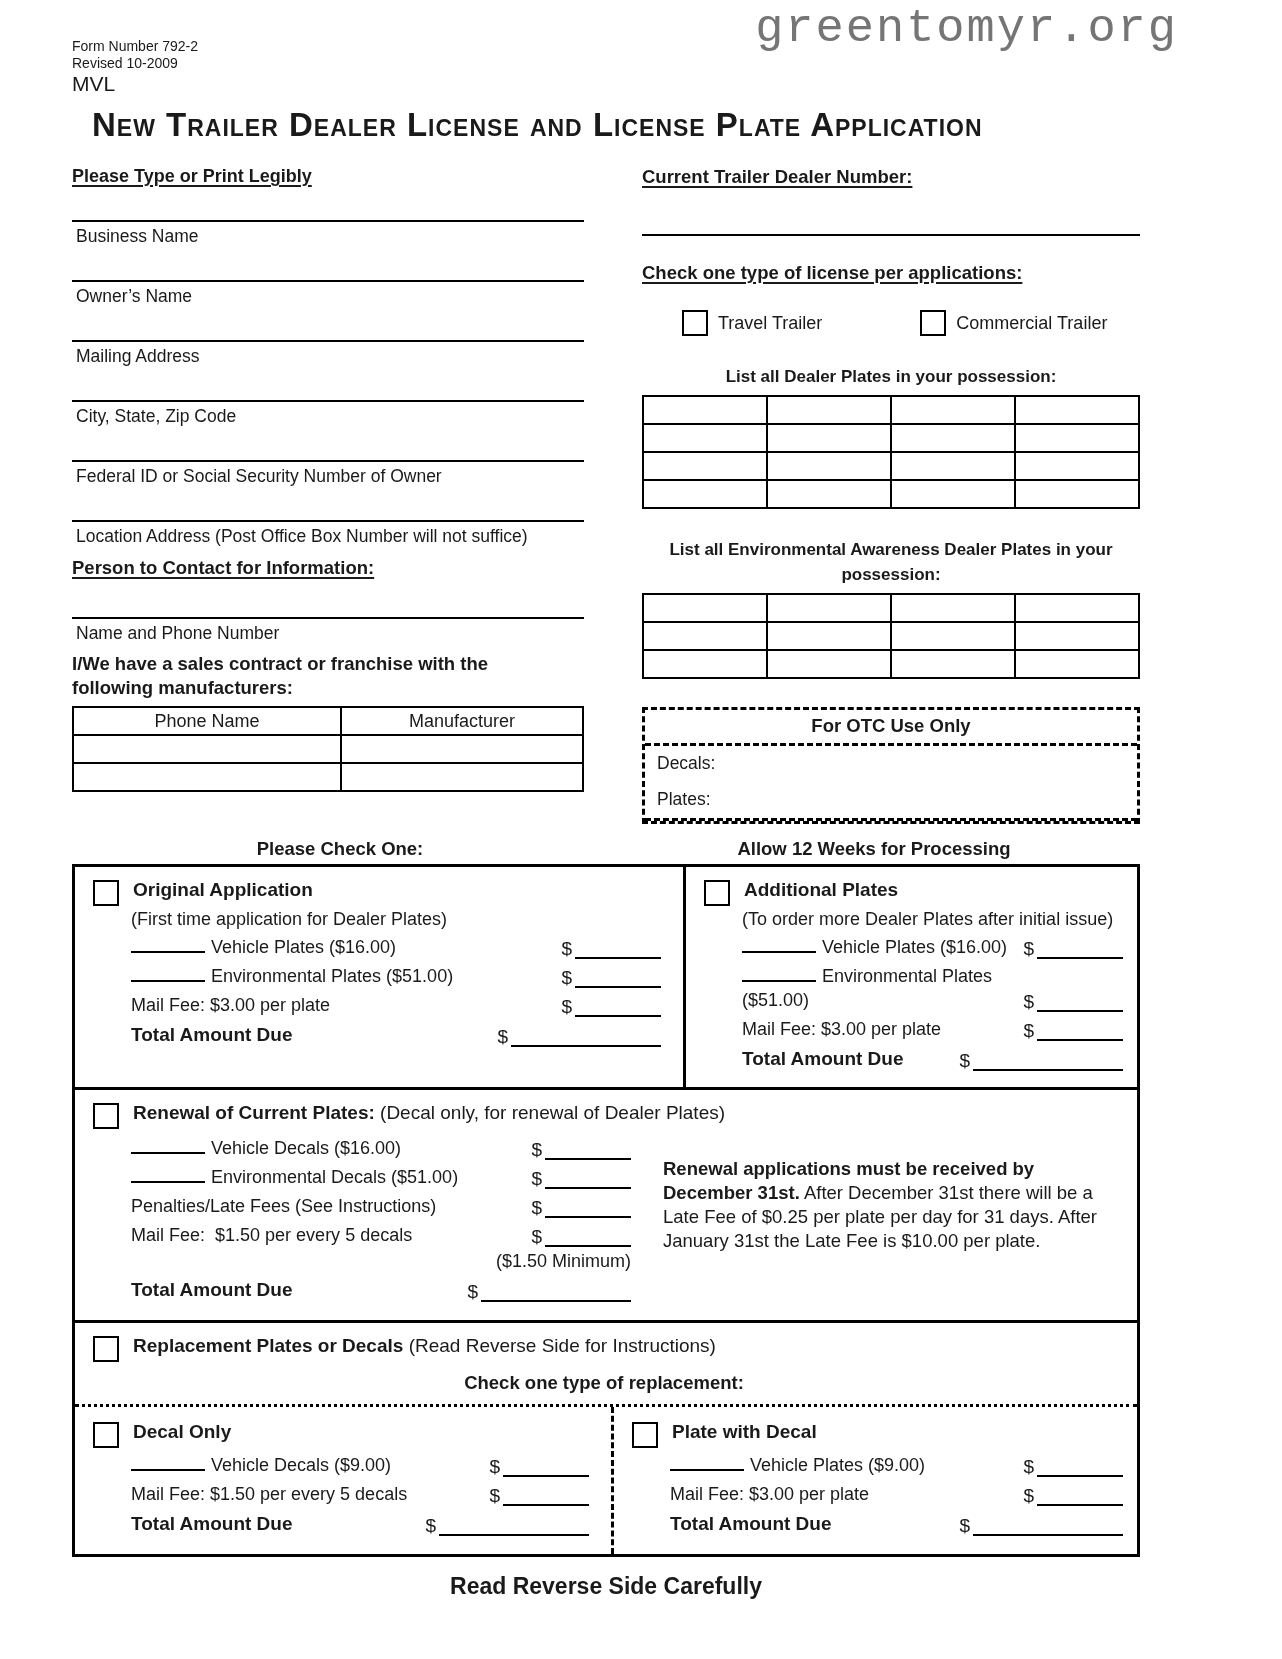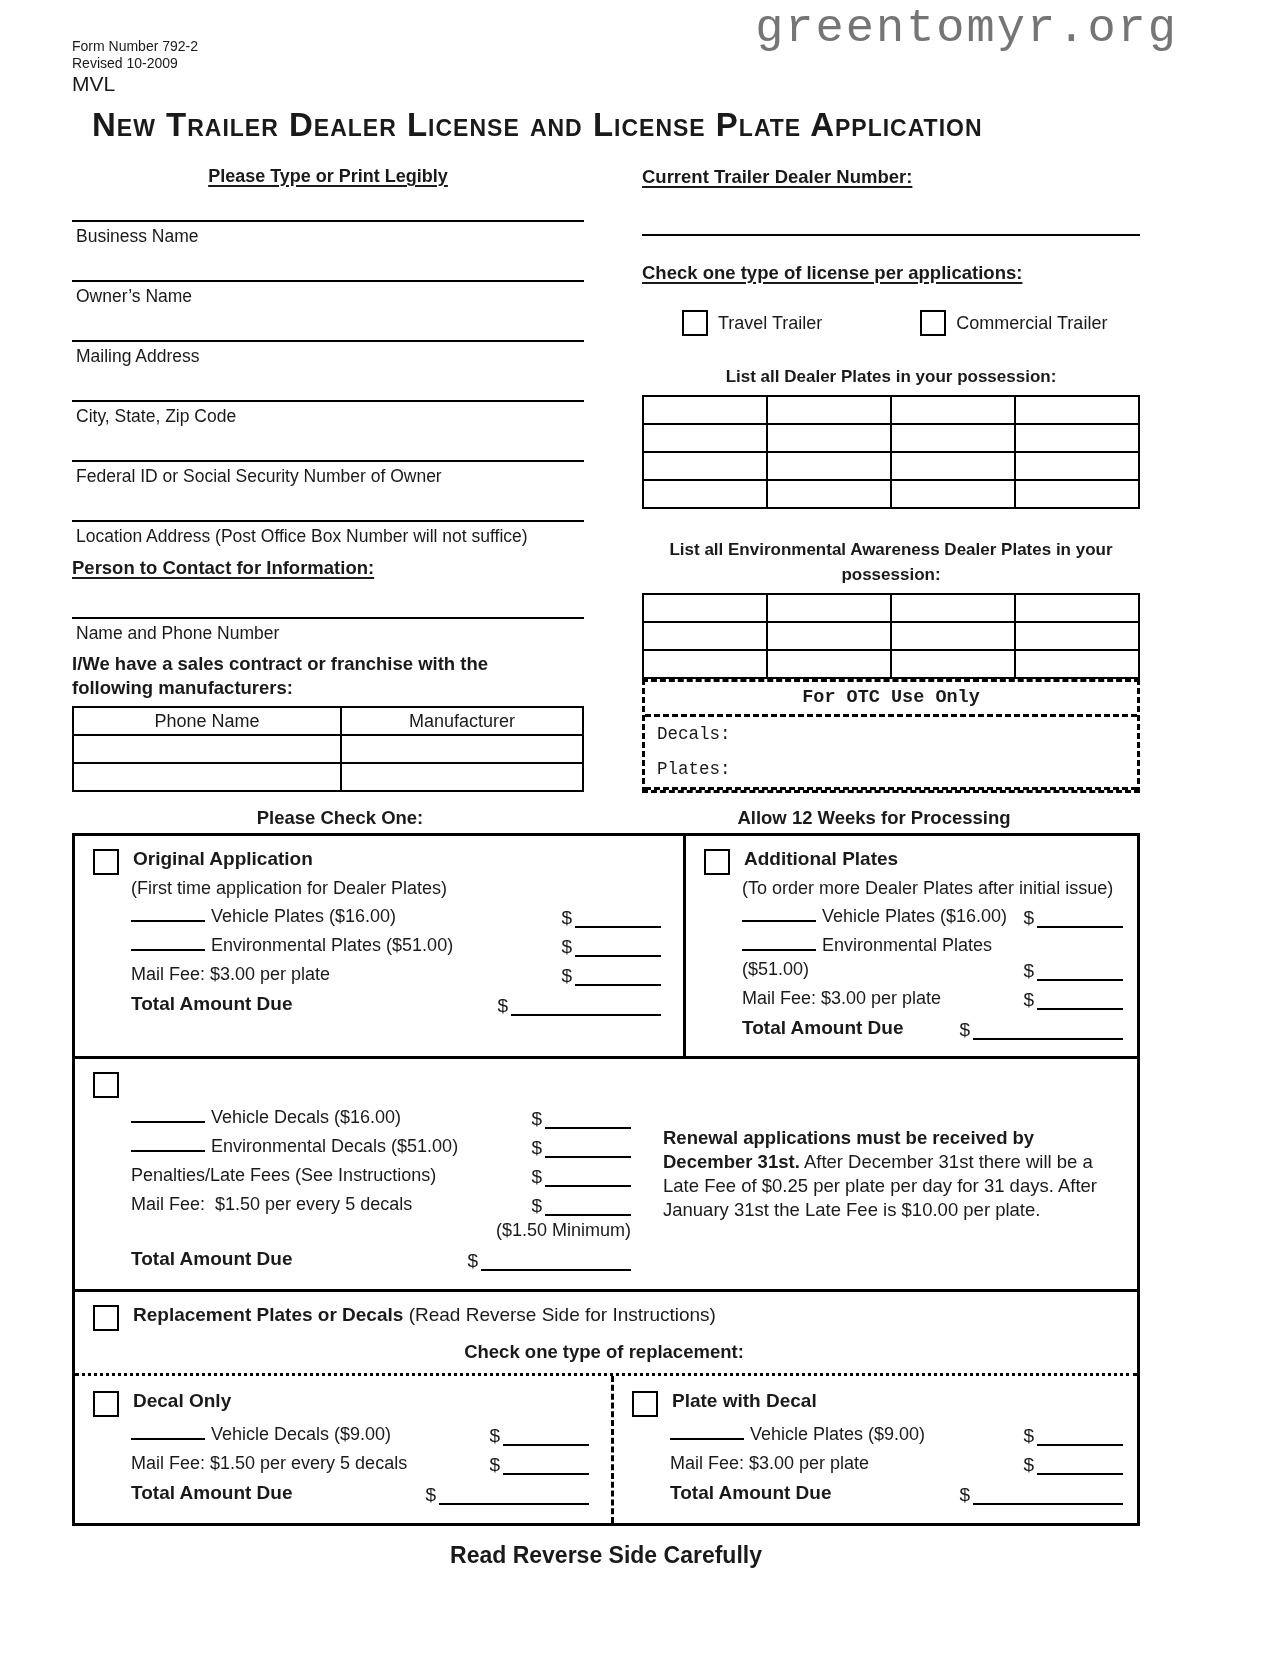--- a/index.html
+++ b/index.html
@@ -13,21 +13,21 @@
   .title { font-size:33px; font-weight:bold; font-variant:small-caps; letter-spacing:1px; margin:10px 0 0 20px; white-space:nowrap; }
 
   
   .columns { display:flex; gap:58px; margin-top:22px; }
   .col-left { width:512px; flex:none; }
   .col-right { width:498px; flex:none; }
 
   .u-bold { font-weight:bold; }
   .underlined { text-decoration:underline; text-decoration-thickness:2px; text-underline-offset:3px; }
 
-  .instruction { font-size:18px; font-weight:bold;text-align:center; }
+  .instruction { font-size:18px; font-weight:bold; }
   .field { margin-top:33px; border-top:2px solid #000; padding-top:4px; font-size:17.5px; }
   .field-label { padding-left:4px; }
   .contact-heading { margin-top:10px; font-size:18.5px; font-weight:bold; }
   .contact-line { margin-top:38px; border-top:2px solid #000; padding-top:4px; font-size:17.5px; }
   .franchise { margin-top:8px; font-size:18.5px; font-weight:bold; line-height:24px; width:480px; }
 
   table { border-collapse:collapse; }
   .trade-table { margin-top:6px; width:512px; table-layout:fixed; }
   .trade-table th, .trade-table td { border:2px solid #000; height:26px; font-size:18px; font-weight:normal; text-align:center; padding:0 4px; }
   .trade-table th:first-child { width:258px; }
@@ -35,21 +35,21 @@
   
   .dealer-number { font-size:18.5px; font-weight:bold; }
   .cd-line { margin-top:46px; border-top:2.5px solid #000; }
   .license-heading { margin-top:26px; font-size:18.5px; font-weight:bold; }
   .license-row { display:flex; gap:98px; margin:26px 0 0 40px; }
   .chk-item { display:flex; align-items:center; gap:10px; font-size:18px; }
   .checkbox { width:22px; height:22px; border:2.5px solid #000; background:#fff; flex:none; }
   .center-heading { margin-top:28px; font-size:17px; font-weight:bold; text-align:center; line-height:25px; }
   .plates-table { margin-top:6px; width:498px; table-layout:fixed; }
   .plates-table td { border:2.5px solid #000; height:24px; }
-  .otc-box { border:3px dashed #000;font-family:Liberation Mono, monospace; }
+  .otc-box { margin-top:28px; border:3px dashed #000; }
   .otc-title { text-align:center; font-size:18.5px; font-weight:bold; padding:5px 0 6px; border-bottom:3px dashed #000; }
   .otc-row { display:flex; font-size:17.5px; padding:7px 0 8px 12px; }
   .otc-row.first { border-bottom:3px dashed #000; }
   .otc-write { flex:1; }
 
   
   .mid-headings { display:flex; margin-top:14px; }
   .mid-headings > div { font-size:18.5px; font-weight:bold; text-align:center; }
   .mid-left { width:536px; }
   .mid-right { flex:1; }
@@ -320,20 +320,21 @@
                 <span class="amount-blank wide"></span>
               </span>
           </div>
         </div>
       </div>
     </div>
 
     <div class="renewal">
       <div class="sec-title-row">
         <span class="checkbox"></span>
+        <span><span class="u-bold">Renewal of Current Plates:</span> <span>(Decal only, for renewal of Dealer Plates)</span></span>
       </div>
       <div class="renewal-flex">
         <div class="renewal-fees">
           <div class="fee-row">
             <span class="fee-left"><span class="qty-blank"></span><span>Vehicle Decals ($16.00)</span></span>
             <span class="money">
                 <span class="dollar">$</span>
                 <span class="amount-blank"></span>
               </span>
           </div>

